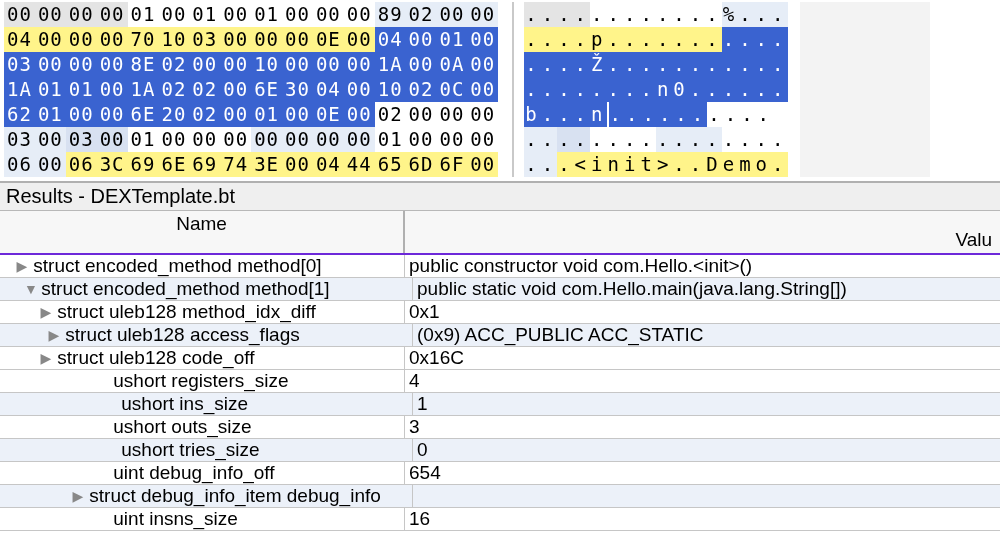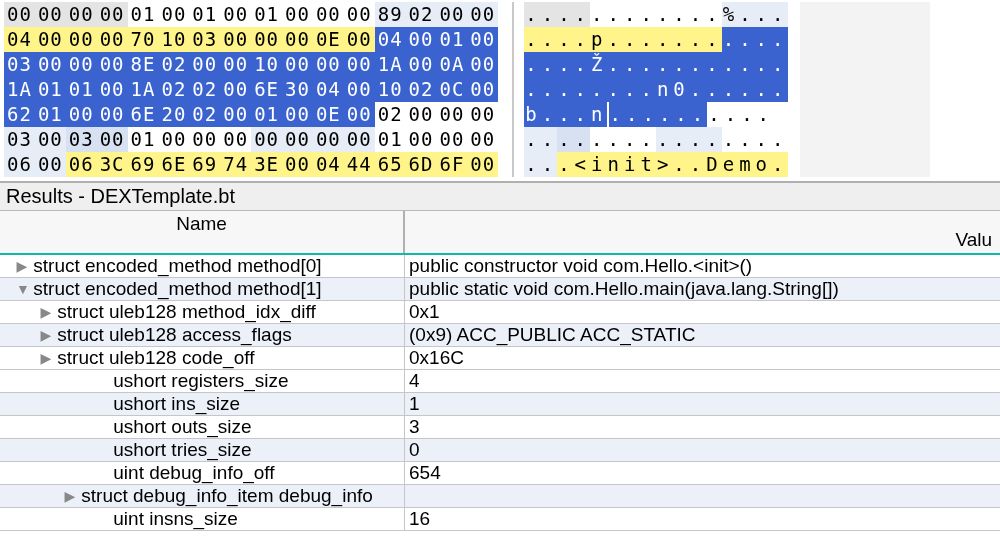--- a/index.html
+++ b/index.html
@@ -14,29 +14,29 @@
 .ch { display: inline-block; padding: 0 1px; }
 
 .bg-gray   { background: #e4e4e4; }
 .bg-white  { background: #ffffff; }
 .bg-yellow { background: #fff48a; }
 .bg-ltblue { background: #e6edf7; }
 .bg-blue   { background: #3a63d0; color: #fff; }
 .bg-cellbl { background: #d8e1f1; }
 
 .results-title { background: #efefef; font-size: 20px; padding: 2px 6px; border-bottom: 1px solid #b8b8b8; }
-.thead { display: flex; background: #f7f7f7; font-size: 19px; border-bottom: 2px solid #14b8a6; }
+.thead { display: flex; background: #f7f7f7; font-size: 19px; border-bottom: 2px solid #6d28d9; }
 .th-name  { width: 405px; text-align: center; padding: 2px 0; border-right: 2px solid #b0b0b0; }
 .th-value { flex: 1; text-align: right; padding: 2px 8px 2px 0; margin-top: 16px; }
 
 .row { display: flex; border-bottom: 1px solid #c6c6c6; font-size: 19px; line-height: 22px; align-items: center; }
 .cell-name  { width: 405px; padding: 0 4px; border-right: 1px solid #c6c6c6; white-space: nowrap; overflow: hidden; }
 .cell-value { flex: 1; padding: 0 4px; white-space: nowrap; overflow: hidden; }
 .odd  { background: #ffffff; }
-.even { background: #ecf1f9; }
+.even { background: #ecf1f9; padding-left: 8px; }
 .sel  { background: #2f5fd0; color: #fff; border-top: 1px dotted #fff; border-bottom: 1px dotted #fff; }
 .sel .cell-name { border-right: 1px solid #2f5fd0; }
 
 .tri { display: inline-block; width: 12px; text-align: center; color: #888; font-size: 14px; vertical-align: 1px; }
 .tri.sel-tri { color: #e4e4ff; }
 
 .ind0 { padding-left: 12px; }
 .ind1 { padding-left: 36px; }
 .ind2 { padding-left: 60px; }
 .ind3 { padding-left: 92px; text-align: center; }

